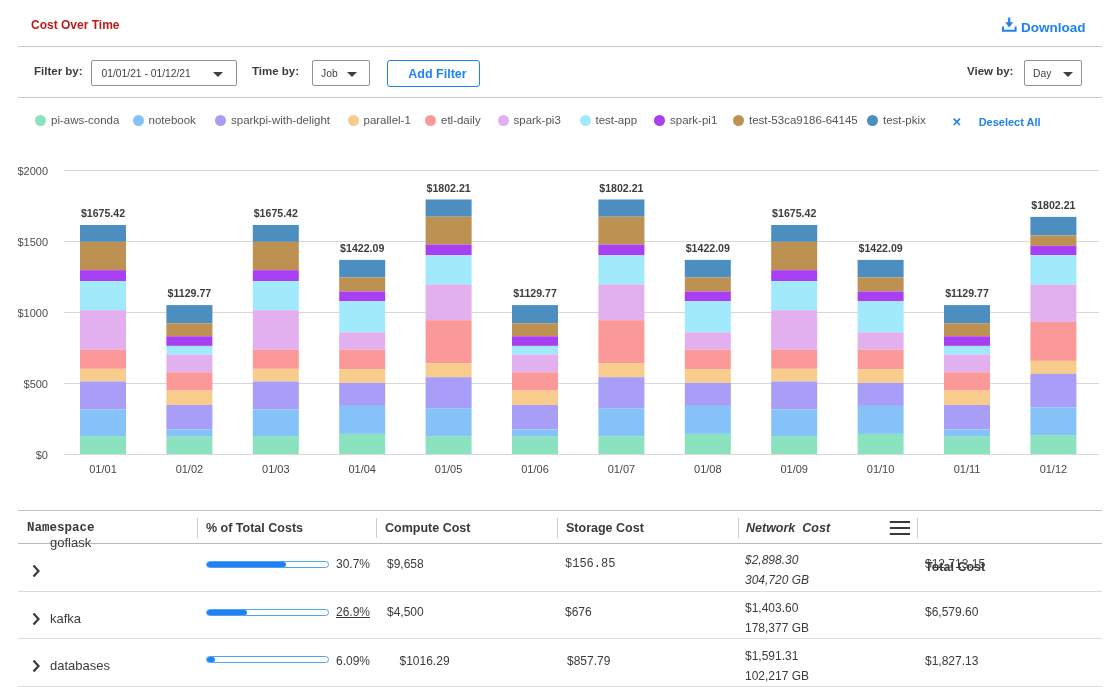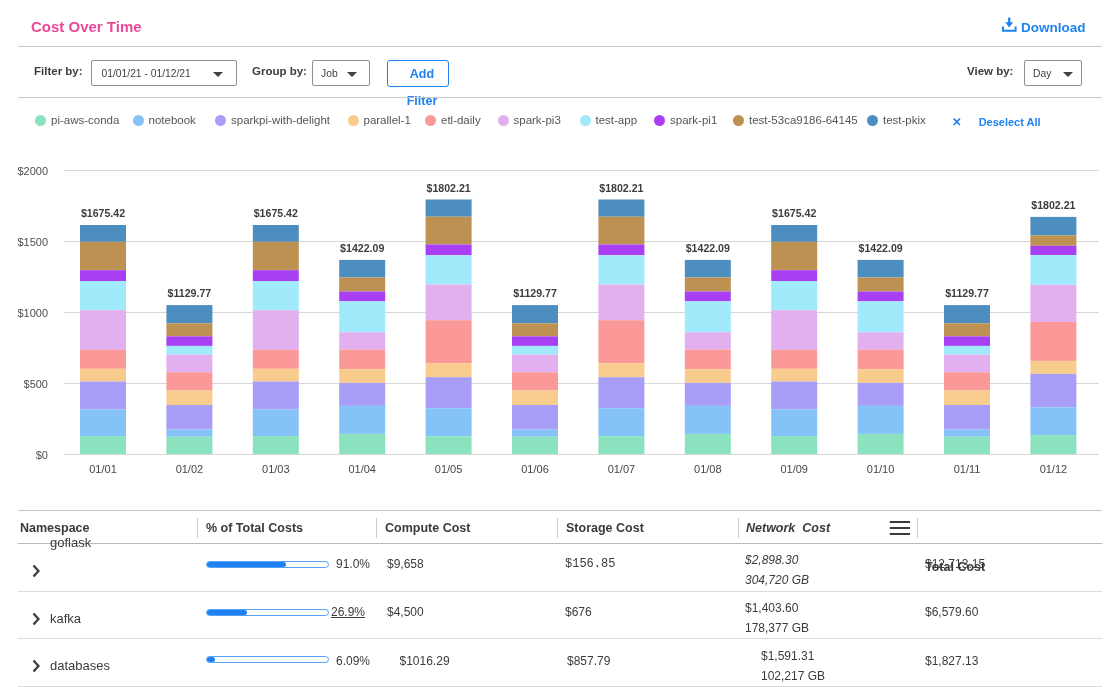--- a/index.html
+++ b/index.html
@@ -14,40 +14,40 @@
 .lname { font-size:11.5px; color:#555; margin-left:5px; line-height:11px; white-space:nowrap; }
 .th { position:absolute; font-size:12.5px; font-weight:bold; color:#3a3a3a; line-height:14px; top:521px; }
 .vsep { position:absolute; top:518px; height:20px; width:1px; background:#cccccc; }
 .cell { position:absolute; font-size:12px; color:#3b3b3b; line-height:14px; white-space:nowrap; }
 .name { position:absolute; left:50px; font-size:13px; color:#3b3b3b; line-height:14px; }
 .pbar { position:absolute; left:206px; width:123px; height:7px; border:1px solid #55A2F2; border-radius:3.5px; background:#fff; }
 .pfill { height:5px; background:#1E82F5; border-radius:2.5px; }
 .chev { position:absolute; left:32px; width:8px; height:14px; }
 </style></head><body>
 <div id="page">
-  <div class="abs" style="left:31px;top:18px;font-size:15px;font-weight:bold;color:#ec4899;">Cost Over Time</div>
+  <div class="abs" style="left:31px;top:18px;font-size:12px;font-weight:bold;color:#b91c1c;">Cost Over Time</div>
   <svg class="abs" style="left:1001px;top:17px;" width="17" height="16" viewBox="0 0 17 16">
     <rect x="7.1" y="0.5" width="2.2" height="5.6" fill="#1E82F0"></rect>
     <polygon points="4.2,5.2 12.2,5.2 8.2,10.4" fill="#1E82F0"></polygon>
     <path d="M2 9.5 v4.3 h12.6 v-4.3" stroke="#1E82F0" stroke-width="2" fill="none"></path>
   </svg>
   <div class="abs" style="left:1021px;top:19.5px;font-size:13.5px;font-weight:bold;color:#1E82F0;">Download</div>
   <div class="hline" style="top:46px;background:#c9c9c9;"></div>
 
   <div class="blab" style="left:34px;">Filter by:</div>
   <div class="sel" style="left:90.5px;width:146px;">
       <span style="position:absolute;left:10px;">01/01/21 - 01/12/21</span>
       <span class="car" style="right:13px;"></span>
     </div>
-  <div class="blab" style="left:252px;">Group by:</div>
+  <div class="blab" style="left:252px;">Time by:</div>
   <div class="sel" style="left:312px;width:58px;">
       <span style="position:absolute;left:8px;">Job</span>
       <span class="car" style="right:12px;"></span>
     </div>
-  <div class="abs" style="left:387px;top:60px;width:62px;height:27px;border:1px solid #1E82F0;border-radius:3px;font-size:12.5px;font-weight:bold;color:#1E82F0;text-align:center;line-height:27px;padding-left:8px;">Add Filter</div>
+  <div class="abs" style="left:387px;top:60px;width:93px;height:27px;border:1px solid #1E82F0;border-radius:3px;font-size:12.5px;font-weight:bold;color:#1E82F0;text-align:center;line-height:27px;padding-left:8px;">Add Filter</div>
   <div class="blab" style="left:967px;">View by:</div>
   <div class="sel" style="left:1024px;width:58px;">
       <span style="position:absolute;left:8px;">Day</span>
       <span class="car" style="right:8.5px;"></span>
     </div>
   <div class="hline" style="top:97px;background:#c9c9c9;"></div>
 
 <div class="litem" style="left:35px">
       <span class="dot" style="background:#8BE2BE"></span>
       <span class="lname">pi-aws-conda</span>
@@ -248,62 +248,62 @@
 <rect x="1030.4" y="435.1" width="46" height="18.9" fill="#8BE2BE"></rect>
 <text x="1053.4" y="208.9" text-anchor="middle" font-size="10.6" font-weight="bold" fill="#3d3d3d">$1802.21</text>
 <text x="1053.4" y="473" text-anchor="middle" font-size="11" fill="#464646">01/12</text>
   </svg>
 
   <div class="hline" style="top:510px;background:#c4c4c4;"></div>
   <div class="hline" style="top:543px;background:#b9b9b9;"></div>
   <div class="hline" style="top:591px;background:#dadada;"></div>
   <div class="hline" style="top:638px;background:#dadada;"></div>
   <div class="hline" style="top:686px;background:#dadada;"></div>
-  <div class="th" style="left:20px;">Namespace</div>
+  <div class="th" style="left:27px;font-family:Liberation Mono, monospace;">Namespace</div>
   <div class="th" style="left:206px;">% of Total Costs</div>
   <div class="th" style="left:385px;">Compute Cost</div>
   <div class="th" style="left:566px;">Storage Cost</div>
   <div class="th" style="left:746px;font-style:italic;">Network&nbsp;&nbsp;Cost</div>
   <div class="th" style="left:925px;margin-top:39px;">Total Cost</div>
   <div class="vsep" style="left:197px;"></div>
   <div class="vsep" style="left:376px;"></div>
   <div class="vsep" style="left:557px;"></div>
   <div class="vsep" style="left:738px;"></div>
   <div class="vsep" style="left:917px;"></div>
   <svg class="abs" style="left:886px;top:519px;" width="26" height="18">
       <path d="M3.8 3 h20.2 M3.8 9 h20.2 M3.8 15 h20.2" stroke="#3a3a3a" stroke-width="2.2"></path>
     </svg>
   <svg class="chev" style="top:564px;" viewBox="0 0 8 14">
       <path d="M1.5 1.5 L6.5 7 L1.5 12.5" stroke="#3d3d3d" stroke-width="2.3" fill="none"></path>
     </svg>
   <div class="name" style="top:536px;">goflask</div>
   <div class="pbar" style="top:560.5px;">
       <div class="pfill" style="width:79px;"></div>
     </div>
-  <div class="cell" style="left:326px;top:557px;width:44px;text-align:right;">91.0%</div>
+  <div class="cell" style="left:326px;top:557px;width:44px;text-align:right;">30.7%</div>
   <div class="cell" style="left:387px;top:557px;">$9,658</div>
   <div class="cell" style="left:565px;top:557px;font-family:Liberation Mono, monospace;">$156.85</div>
   <div class="cell" style="left:745px;top:550px;line-height:20px;font-style:italic;">$2,898.30<br>304,720 GB</div>
   <div class="cell" style="left:925px;top:557px;">$12,713.15</div>
   <svg class="chev" style="top:611.5px;" viewBox="0 0 8 14">
       <path d="M1.5 1.5 L6.5 7 L1.5 12.5" stroke="#3d3d3d" stroke-width="2.3" fill="none"></path>
     </svg>
   <div class="name" style="top:611.5px;">kafka</div>
   <div class="pbar" style="top:608.5px;">
       <div class="pfill" style="width:39.5px;"></div>
     </div>
-  <div class="cell" style="left:326px;top:605px;width:44px;text-align:center;text-decoration:underline;">26.9%</div>
+  <div class="cell" style="left:326px;top:605px;width:44px;text-align:right;text-decoration:underline;">26.9%</div>
   <div class="cell" style="left:387px;top:605px;">$4,500</div>
   <div class="cell" style="left:565px;top:605px;">$676</div>
   <div class="cell" style="left:745px;top:598px;line-height:20px;">$1,403.60<br>178,377 GB</div>
   <div class="cell" style="left:925px;top:605px;">$6,579.60</div>
   <svg class="chev" style="top:658.5px;" viewBox="0 0 8 14">
       <path d="M1.5 1.5 L6.5 7 L1.5 12.5" stroke="#3d3d3d" stroke-width="2.3" fill="none"></path>
     </svg>
   <div class="name" style="top:658.5px;">databases</div>
   <div class="pbar" style="top:656.0px;">
       <div class="pfill" style="width:8px;"></div>
     </div>
   <div class="cell" style="left:326px;top:654px;width:44px;text-align:right;">6.09%</div>
   <div class="cell" style="left:399.5px;top:654px;">$1016.29</div>
   <div class="cell" style="left:567px;top:654px;">$857.79</div>
-  <div class="cell" style="left:745px;top:645.7px;line-height:20px;margin-left:16px;">$1,591.31<br>102,217 GB</div>
+  <div class="cell" style="left:745px;top:645.7px;line-height:20px;">$1,591.31<br>102,217 GB</div>
   <div class="cell" style="left:925px;top:654px;">$1,827.13</div>
 </div>
 </body></html>

